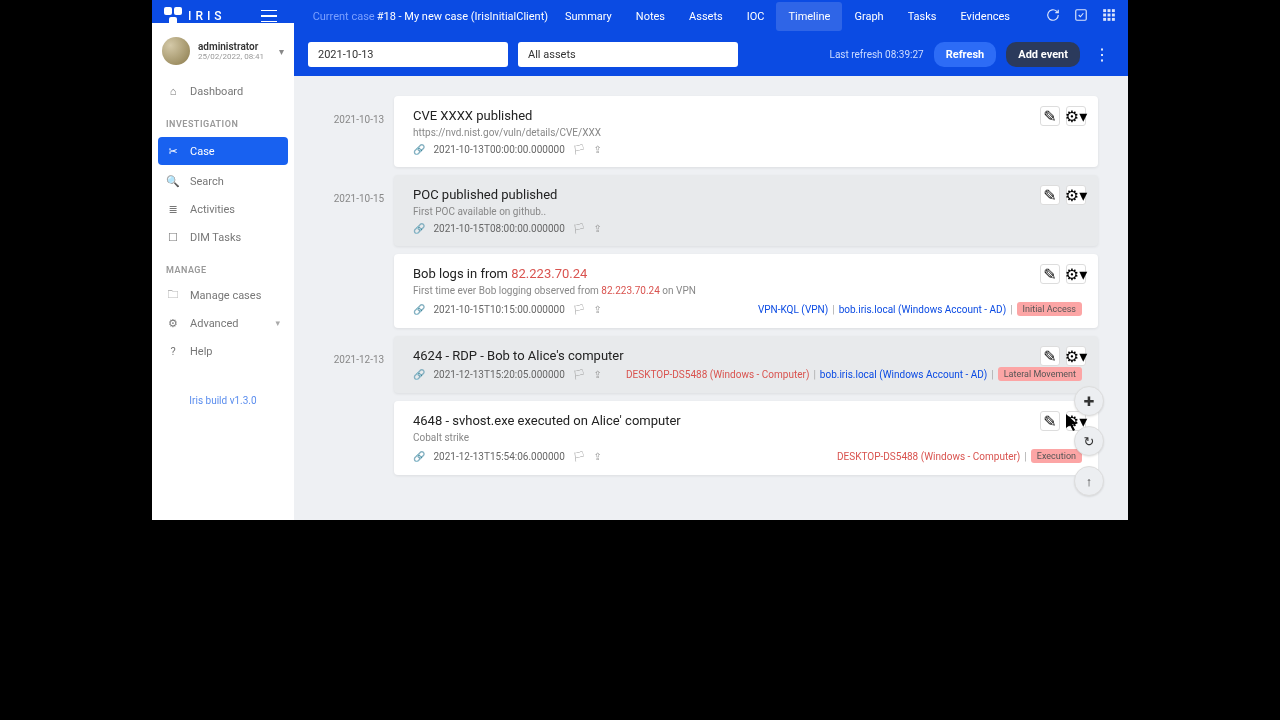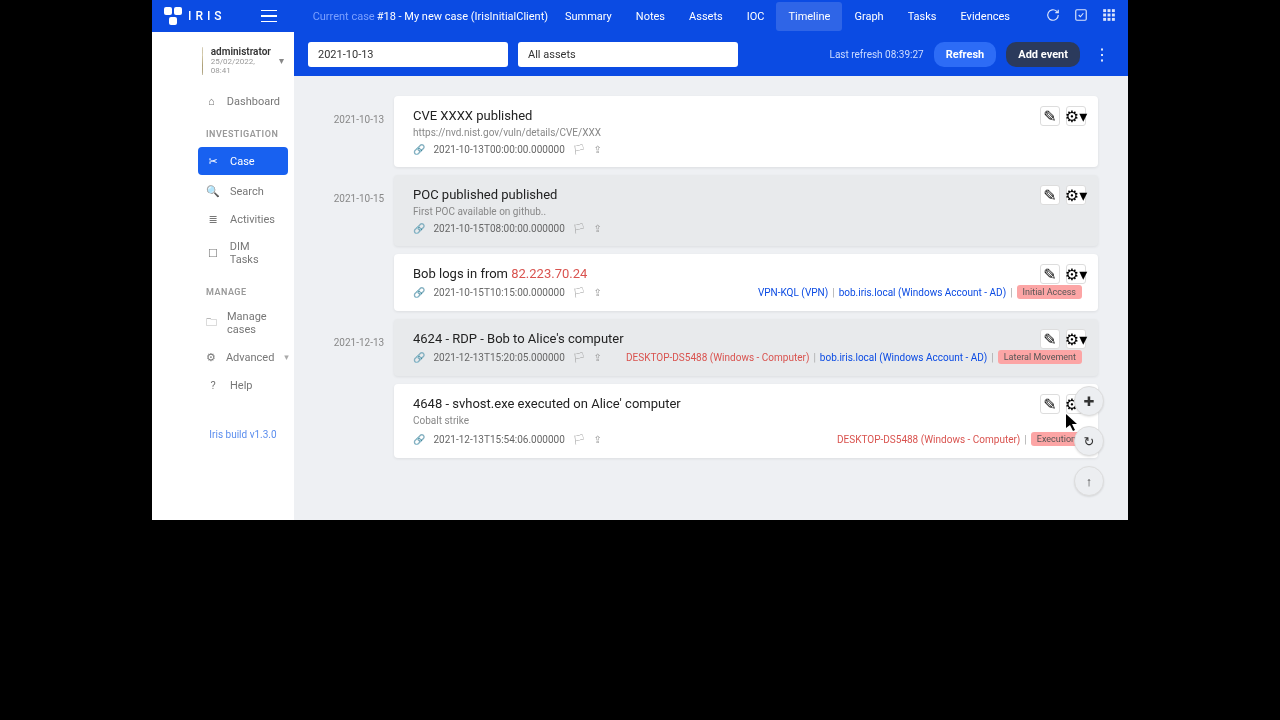--- a/index.html
+++ b/index.html
@@ -16,21 +16,21 @@
 .hamburger svg { display: block; }
 .case-label { margin-left: 36px; font-size: 11px; color: #7ba0ff; }
 .case-name { font-size: 11px; color: #fff; margin-left: 2px; }
 .topnav { margin-left: auto; display: flex; }
 .topnav-item { font-size: 11px; color: #fff; padding: 8px 12px; cursor: pointer; }
 .topnav-item.active { background: rgba(255,255,255,0.15); border-radius: 3px; }
 .topicons { display: flex; gap: 14px; margin-left: 24px; align-items: center; }
 .topicons svg { opacity: 0.85; }
 
 
-.sidebar { position: absolute; left: 0; top: 32px; width: 142px; bottom: 0; background: #fff; padding-top: 8px; padding-left: 40px; }
+.sidebar { position: absolute; left: 0; top: 23px; width: 142px; bottom: 0; background: #fff; padding-top: 8px; }
 .user-row { display: flex; align-items: center; padding: 6px 10px 12px; gap: 8px; }
 .avatar { width: 28px; height: 28px; border-radius: 50%; background: radial-gradient(circle at 30% 30%, #d4c9a8, #8a7a4a); }
 .user-name { font-size: 10px; font-weight: 600; color: #333; }
 .user-sub { font-size: 8px; color: #999; }
 .user-caret { margin-left: auto; color: #888; font-size: 10px; }
 .sb-item { display: flex; align-items: center; gap: 10px; padding: 7px 14px; font-size: 11px; color: #777; cursor: pointer; }
 .sb-item.active { background: #1861f0; color: #fff; border-radius: 4px; margin: 2px 6px; padding: 7px 8px; }
 .sb-item .caret { margin-left: auto; font-size: 9px; color: #aaa; }
 .sb-section { font-size: 9px; color: #999; letter-spacing: 0.5px; padding: 14px 14px 6px; font-weight: 600; }
 .sb-icon { width: 14px; height: 14px; display: inline-flex; align-items: center; justify-content: center; }
@@ -220,20 +220,21 @@
               <span class="meta-icon">🏳</span>
               <span class="meta-icon">⇪</span>
             </div>
         </div>
         <div class="card">
           <div class="card-actions">
             <div class="act-btn">✎</div>
             <div class="act-btn">⚙▾</div>
           </div>
           <div class="card-title"><span>Bob logs in from </span><span class="ip">82.223.70.24</span></div>
+          <div class="card-sub"><span>First time ever Bob logging observed from  </span><span class="ip">82.223.70.24</span><span> on VPN</span></div>
           <div class="card-footer">
             <div class="card-meta">
                 <span class="meta-icon">🔗</span>
                 <span class="ts">2021-10-15T10:15:00.000000</span>
                 <span class="meta-icon">🏳</span>
                 <span class="meta-icon">⇪</span>
               </div>
             <div class="card-tags">
               <span class="tag-vpn">VPN-KQL (VPN)</span>
                 <span class="tag-sep">|</span>

